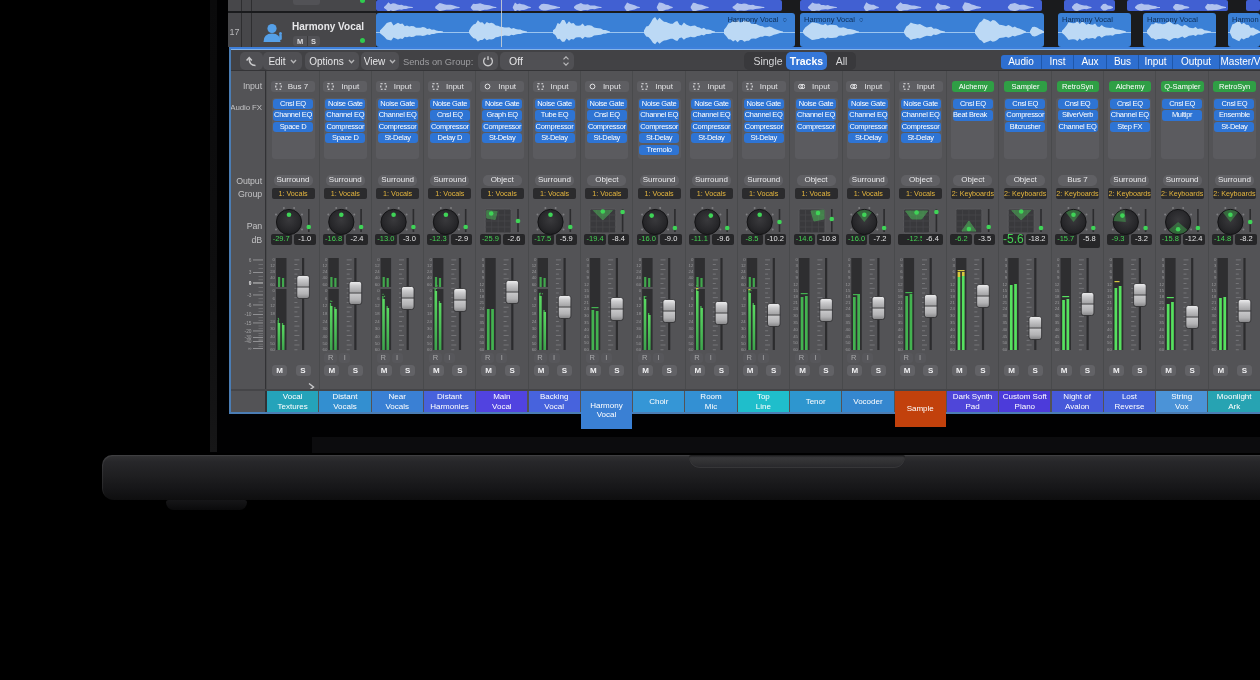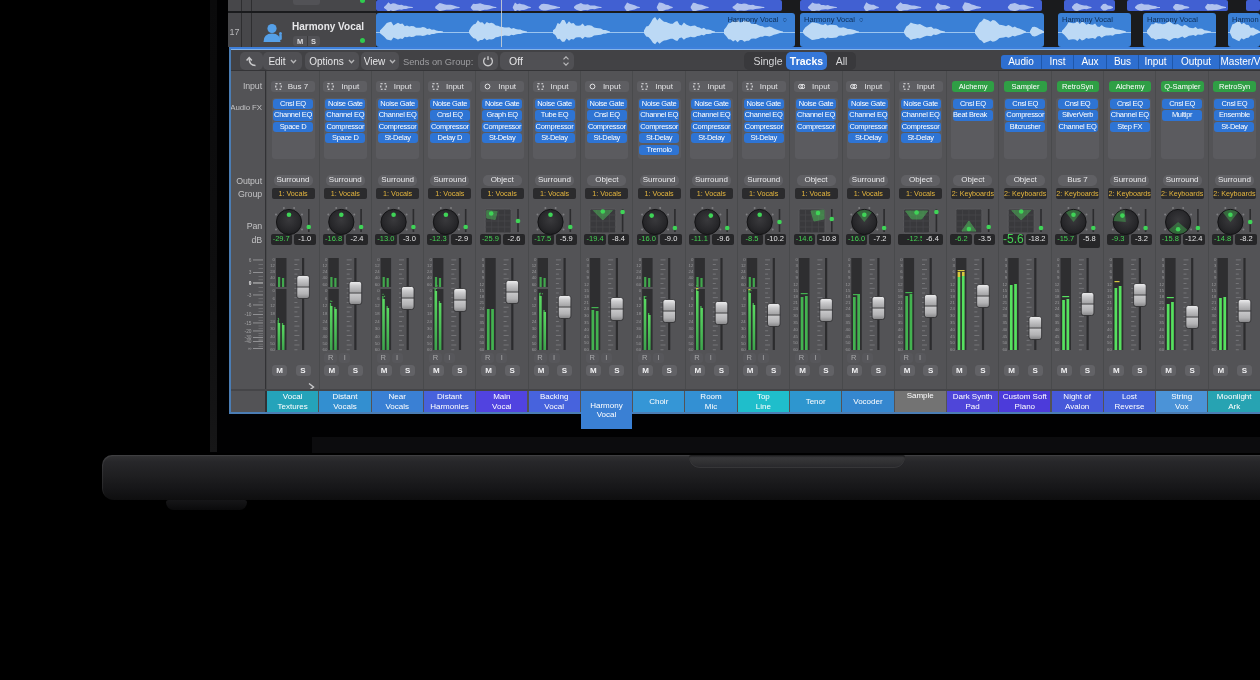--- a/index.html
+++ b/index.html
@@ -481,21 +481,21 @@
 <div class="abs" style="left:900.6px;top:121.8px;width:40px;height:10.2px;background:#2e74d4;border-radius:3px;color:#fff;font-size:7.5px;letter-spacing:-0.3px;line-height:10.2px;text-align:center;overflow:hidden;white-space:nowrap">Compressor</div>
 <div class="abs" style="left:900.6px;top:133.2px;width:40px;height:10.2px;background:#2e74d4;border-radius:3px;color:#fff;font-size:7.5px;letter-spacing:-0.3px;line-height:10.2px;text-align:center;overflow:hidden;white-space:nowrap">St-Delay</div>
 <div class="abs" style="left:901.1px;top:175px;width:39px;height:10.5px;background:#606064;border-radius:5px;color:#eaeaec;font-size:8px;line-height:10.5px;text-align:center">Object</div>
 <div class="abs" style="left:899.1px;top:188px;width:43px;height:11px;background:#2b2b2d;border-radius:2px;color:#e5b63e;font-size:7.2px;line-height:11px;text-align:center;overflow:hidden;white-space:nowrap">1: Vocals</div>
 <div class="abs" style="left:898.1px;top:234px;width:35px;height:10.5px;background:#262628;border-radius:2px;color:#45d154;font-size:7.5px;line-height:10.5px;text-align:center">-12.5</div>
 <div class="abs" style="left:921.6px;top:234px;width:21.5px;height:10.5px;background:#262628;border-radius:2px;color:#e4e4e5;font-size:7.5px;line-height:10.5px;text-align:center">-6.4</div>
 <div class="abs" style="left:899.6px;top:352.5px;width:13px;height:10.5px;background:#57575b;border-radius:3px;color:#a9a9ab;font-size:7.5px;line-height:10.5px;text-align:center">R</div>
 <div class="abs" style="left:914.6px;top:352.5px;width:11px;height:10.5px;background:#57575b;border-radius:3px;color:#a9a9ab;font-size:7.5px;line-height:10.5px;text-align:center">I</div>
 <div class="abs" style="left:899.6px;top:364.5px;width:15px;height:11px;background:#626266;border-radius:3.5px;color:#f0f0f2;font-size:8px;line-height:11px;text-align:center;font-weight:700">M</div>
 <div class="abs" style="left:923.1px;top:364.5px;width:15px;height:11px;background:#626266;border-radius:3.5px;color:#f0f0f2;font-size:8px;line-height:11px;text-align:center;font-weight:700">S</div>
-<div class="abs" style="left:894.6px;top:391px;width:51.3px;height:21px;background:#737373;color:#fff;font-size:8px;line-height:9.5px;text-align:center;display:flex;align-items:flex-start;justify-content:center">
+<div class="abs" style="left:894.6px;top:391px;width:51.3px;height:36px;background:#c2410c;color:#fff;font-size:8px;line-height:9.5px;text-align:center;display:flex;align-items:center;justify-content:center">
     <div>Sample</div>
   </div>
 <div class="abs" style="left:946.1px;top:71px;width:1px;height:320px;background:#494a4c"></div>
 <div class="abs" style="left:951.9px;top:81px;width:42.5px;height:11px;background:#2f9f45;border-radius:3px;color:#fff;font-size:7.5px;line-height:11px;text-align:center;overflow:hidden;white-space:nowrap">Alchemy</div>
 <div class="abs" style="left:951.4px;top:97.5px;width:43px;height:61px;background:#5b5b5f;border-radius:3px"></div>
 <div class="abs" style="left:952.9px;top:99.0px;width:40px;height:10.2px;background:#2e74d4;border-radius:3px;color:#fff;font-size:7.5px;letter-spacing:-0.3px;line-height:10.2px;text-align:center;overflow:hidden;white-space:nowrap">Cnsl EQ</div>
 <div class="abs" style="left:952.9px;top:110.4px;width:40px;height:10.2px;background:#2e74d4;border-radius:3px;color:#fff;font-size:7.5px;letter-spacing:-0.3px;line-height:10.2px;text-align:left;overflow:hidden;white-space:nowrap">Beat Break</div>
 <div class="abs" style="left:953.4px;top:175px;width:39px;height:10.5px;background:#606064;border-radius:5px;color:#eaeaec;font-size:8px;line-height:10.5px;text-align:center">Object</div>
 <div class="abs" style="left:951.4px;top:188px;width:43px;height:11px;background:#2b2b2d;border-radius:2px;color:#e5b63e;font-size:7.2px;line-height:11px;text-align:center;overflow:hidden;white-space:nowrap">2: Keyboards</div>
 <div class="abs" style="left:950.4px;top:234px;width:21.5px;height:10.5px;background:#262628;border-radius:2px;color:#45d154;font-size:7.5px;line-height:10.5px;text-align:center">-6.2</div>

